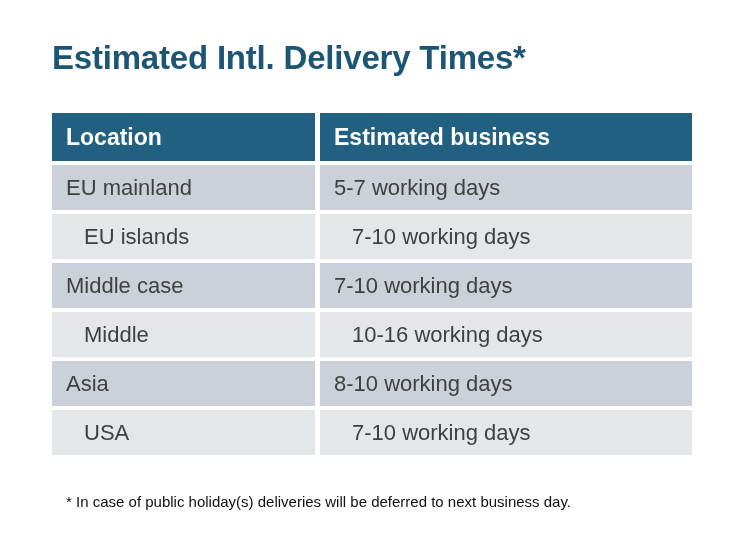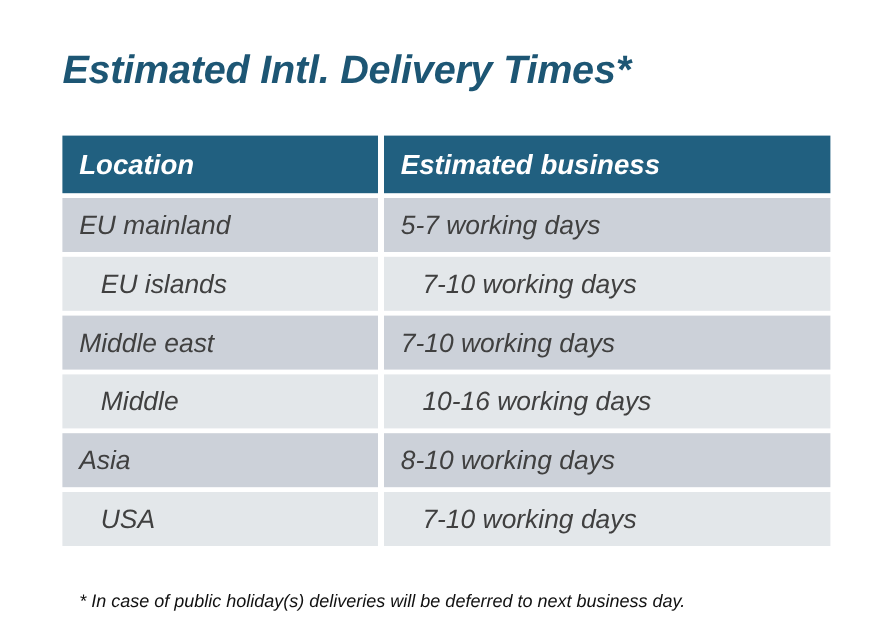--- a/index.html
+++ b/index.html
@@ -12,21 +12,20 @@
     background: #ffffff;
     font-family: "Liberation Sans", sans-serif;
     overflow: hidden;
   }
   .page {
     position: relative;
     width: 598px;
     height: 536px;
     background: #ffffff;
     box-sizing: border-box;
-    font-style: italic;
   }
   .page-title {
     position: absolute;
     left: 52px;
     top: 36px;
     font-size: 33px;
     line-height: 44px;
     font-weight: bold;
     color: #1d5674;
     letter-spacing: -0.2px;
@@ -108,21 +107,21 @@
     <tbody>
       <tr class="row-dark">
         <td>EU mainland</td>
         <td>5-7 working days</td>
       </tr>
       <tr class="row-light">
         <td>EU islands</td>
         <td>7-10 working days</td>
       </tr>
       <tr class="row-dark">
-        <td>Middle east</td>
+        <td>Middle case</td>
         <td>7-10 working days</td>
       </tr>
       <tr class="row-light">
         <td>Middle</td>
         <td>10-16 working days</td>
       </tr>
       <tr class="row-dark">
         <td>Asia</td>
         <td>8-10 working days</td>
       </tr>

